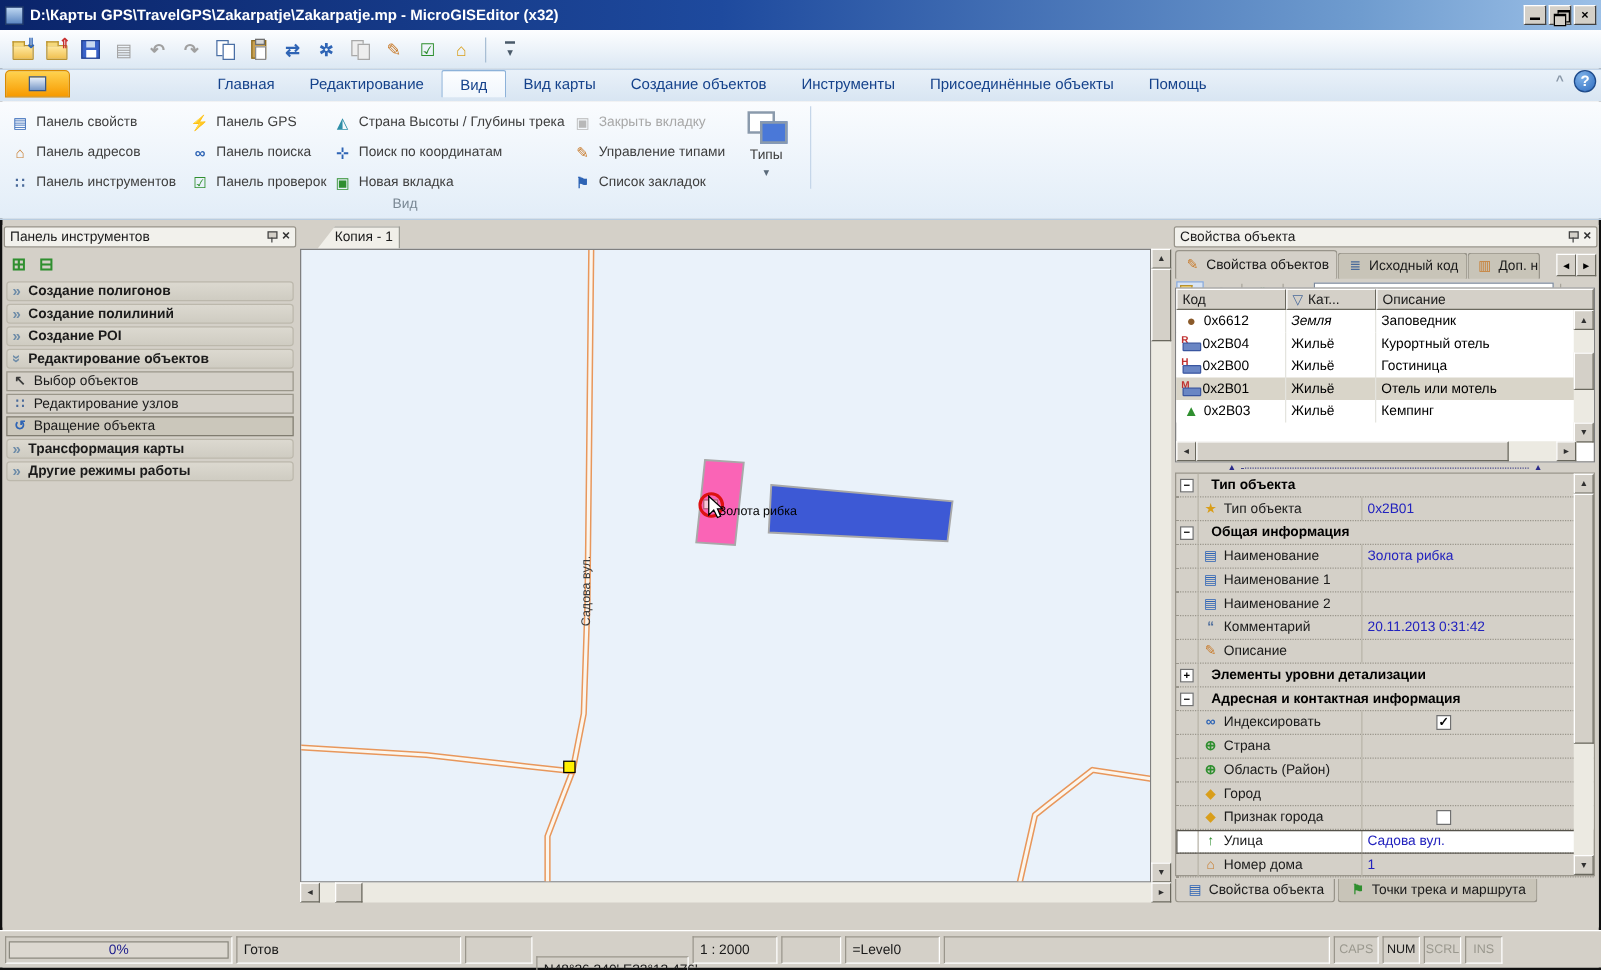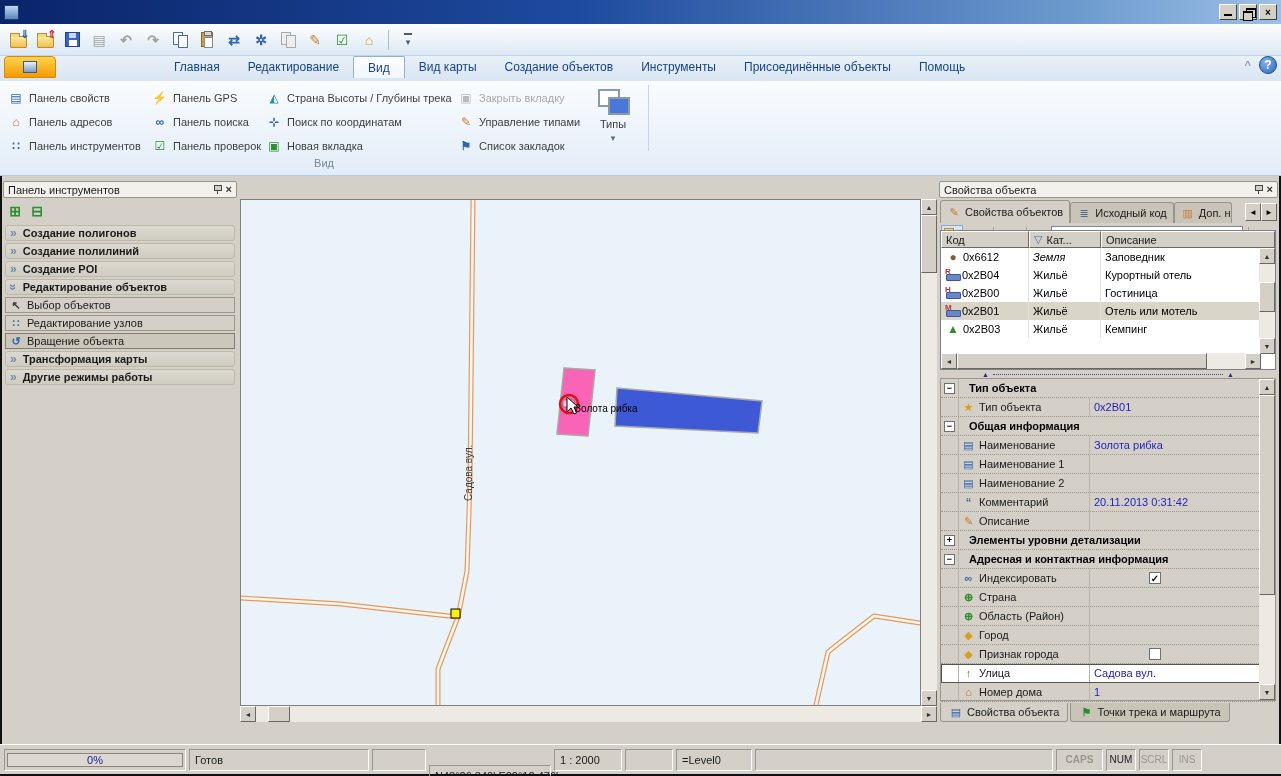--- a/index.html
+++ b/index.html
@@ -190,20 +190,21 @@
   .progress-inner { flex:1; height:14px; border:1px solid #8A887E; display:flex; align-items:center; justify-content:center; color:#1A1A8C; background:#DCD8D0; }
   .filler { flex:1; height:22px; }
 </style>
 </head>
 <body>
 
 <div id="app">
 
   <div id="titlebar" class="abs">
     <span class="app-ic"></span>
+    <span id="title-text">D:\Карты GPS\TravelGPS\Zakarpatje\Zakarpatje.mp - MicroGISEditor (x32)</span>
     <span class="win-btns">
       <span class="wbtn min"></span>
       <span class="wbtn rst"></span>
       <span class="wbtn">×</span>
     </span>
   </div>
 
   <div id="toolbar" class="abs">
     <span class="tbtn">
         <span class="ic-folder">
@@ -384,20 +385,25 @@
         <span class="lp-chev">»</span>
         <span>Трансформация карты</span>
       </div>
     <div class="lp-group">
         <span class="lp-chev">»</span>
         <span>Другие режимы работы</span>
       </div>
   </div>
 
   <div id="maparea" class="abs">
+    <div class="map-tabstrip">
+      <div class="map-tab">
+          <b>Копия - 1</b>
+        </div>
+    </div>
     <div id="mapcanvas">
       <svg width="679" height="505" viewBox="0 0 679 505">
 
         <g fill="none" stroke-linejoin="round" stroke-linecap="round">
           <path d="M232,0 L229,281 226,371 217,417 205,448 197,469 197,505" stroke="#E8975B" stroke-width="5"></path>
           <path d="M232,0 L229,281 226,371 217,417 205,448 197,469 197,505" stroke="#FBF6EE" stroke-width="2.6"></path>
           <path d="M0,398 L100,404 180,413 217,417" stroke="#E8975B" stroke-width="5"></path>
           <path d="M0,398 L100,404 180,413 217,417" stroke="#FBF6EE" stroke-width="2.6"></path>
           <path d="M575,505 L587,452 597,444 633,416 679,423" stroke="#E8975B" stroke-width="5"></path>
           <path d="M575,505 L587,452 597,444 633,416 679,423" stroke="#FBF6EE" stroke-width="2.6"></path>
@@ -737,20 +743,20 @@
     <div class="seg progress-outer">
       <div class="progress-inner">0%</div>
     </div>
     <div class="seg" style="width:180px;">Готов</div>
     <div class="seg" style="width:54px;"></div>
     <div class="seg" style="width:122px;margin-top:32px;">N48°26.340' E22°12.476'</div>
     <div class="seg" style="width:68px;">1 : 2000</div>
     <div class="seg" style="width:48px;"></div>
     <div class="seg" style="width:76px;">=Level0</div>
     <div class="seg filler"></div>
-    <div class="seg key off" style="width:47px;font-weight:bold;">CAPS</div>
+    <div class="seg key off" style="width:36px;">CAPS</div>
     <div class="seg key" style="width:30px;">NUM</div>
     <div class="seg key off" style="width:30px;">SCRL</div>
     <div class="seg key off" style="width:30px;">INS</div>
     <div style="width:72px;"></div>
   </div>
 
 </div>
 
 </body></html>

